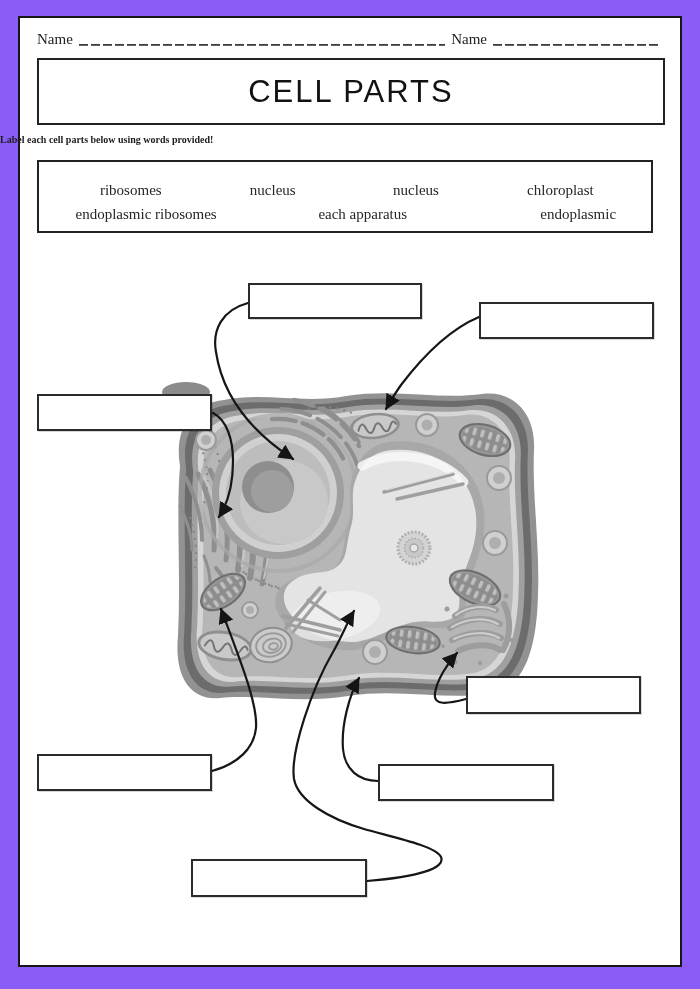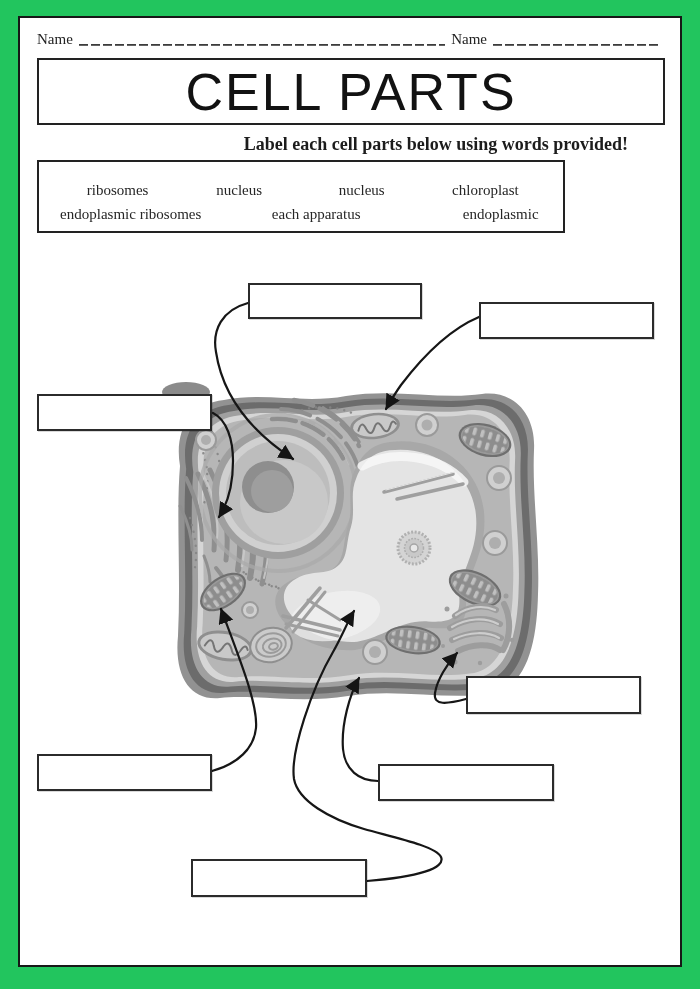--- a/index.html
+++ b/index.html
@@ -1,31 +1,31 @@
 <!DOCTYPE html>
 <html><head>
 <meta charset="utf-8">
 <style>
   html,body{margin:0;padding:0;background:#e8e8e8;}
-  .page{position:relative;width:700px;height:989px;background:#22c55e;overflow:hidden;
+  .page{position:relative;width:700px;height:989px;background:#8b5cf6;overflow:hidden;
         font-family:"Liberation Serif",serif;color:#1a1a1a;}
   .frame{position:absolute;left:18px;top:16px;width:664px;height:951px;
          border:2px solid #171717;box-sizing:border-box;background:#fff;}
   
   .namedate{position:absolute;left:37px;top:31px;width:630px;display:flex;align-items:flex-end;
             font-size:15px;color:#222;}
   .blankline{flex:1;height:15px;margin:0 6px 2px 6px;
              background:repeating-linear-gradient(90deg,#3c3c3c 0 9px,transparent 9px 12px) left bottom/100% 1.8px no-repeat;}
   .blankline.date{flex:0 0 168px;}
   .titlebox{position:absolute;left:37px;top:58px;width:628px;height:67px;border:2px solid #222;
             box-sizing:border-box;display:flex;align-items:center;justify-content:center;}
-  .titlebox span{font-family:"Liberation Sans",sans-serif;font-size:52px;letter-spacing:2px;color:#121212;}
-  .instruction{position:absolute;left:0;top:134px;width:628px;text-align:right;
-               font-size:18px;font-weight:600;color:#1c1c1c;}
-  .wordbank{position:absolute;left:37px;top:160px;width:528px;height:73px;border:2px solid #222;
+  .titlebox span{font-family:"Liberation Sans",sans-serif;font-size:31px;letter-spacing:2px;color:#121212;}
+  .instruction{position:absolute;left:0;top:134px;width:628px;text-align:left;
+               font-size:10px;font-weight:600;color:#1c1c1c;}
+  .wordbank{position:absolute;left:37px;top:160px;width:616px;height:73px;border:2px solid #222;
             box-sizing:border-box;}
   .wordbank span{position:absolute;transform:translate(-50%,-50%);font-size:15px;color:#262626;white-space:nowrap;}
   
   .abox{position:absolute;background:#ffffff;border:2px solid #2b2b2b;box-sizing:border-box;
         z-index:5;box-shadow:1px 1px 0 rgba(0,0,0,0.15);}
   
   .cellsvg{position:absolute;left:150px;top:378px;z-index:1;}
   .arrows{position:absolute;left:0;top:0;z-index:4;pointer-events:none;}
 </style>
 </head>

